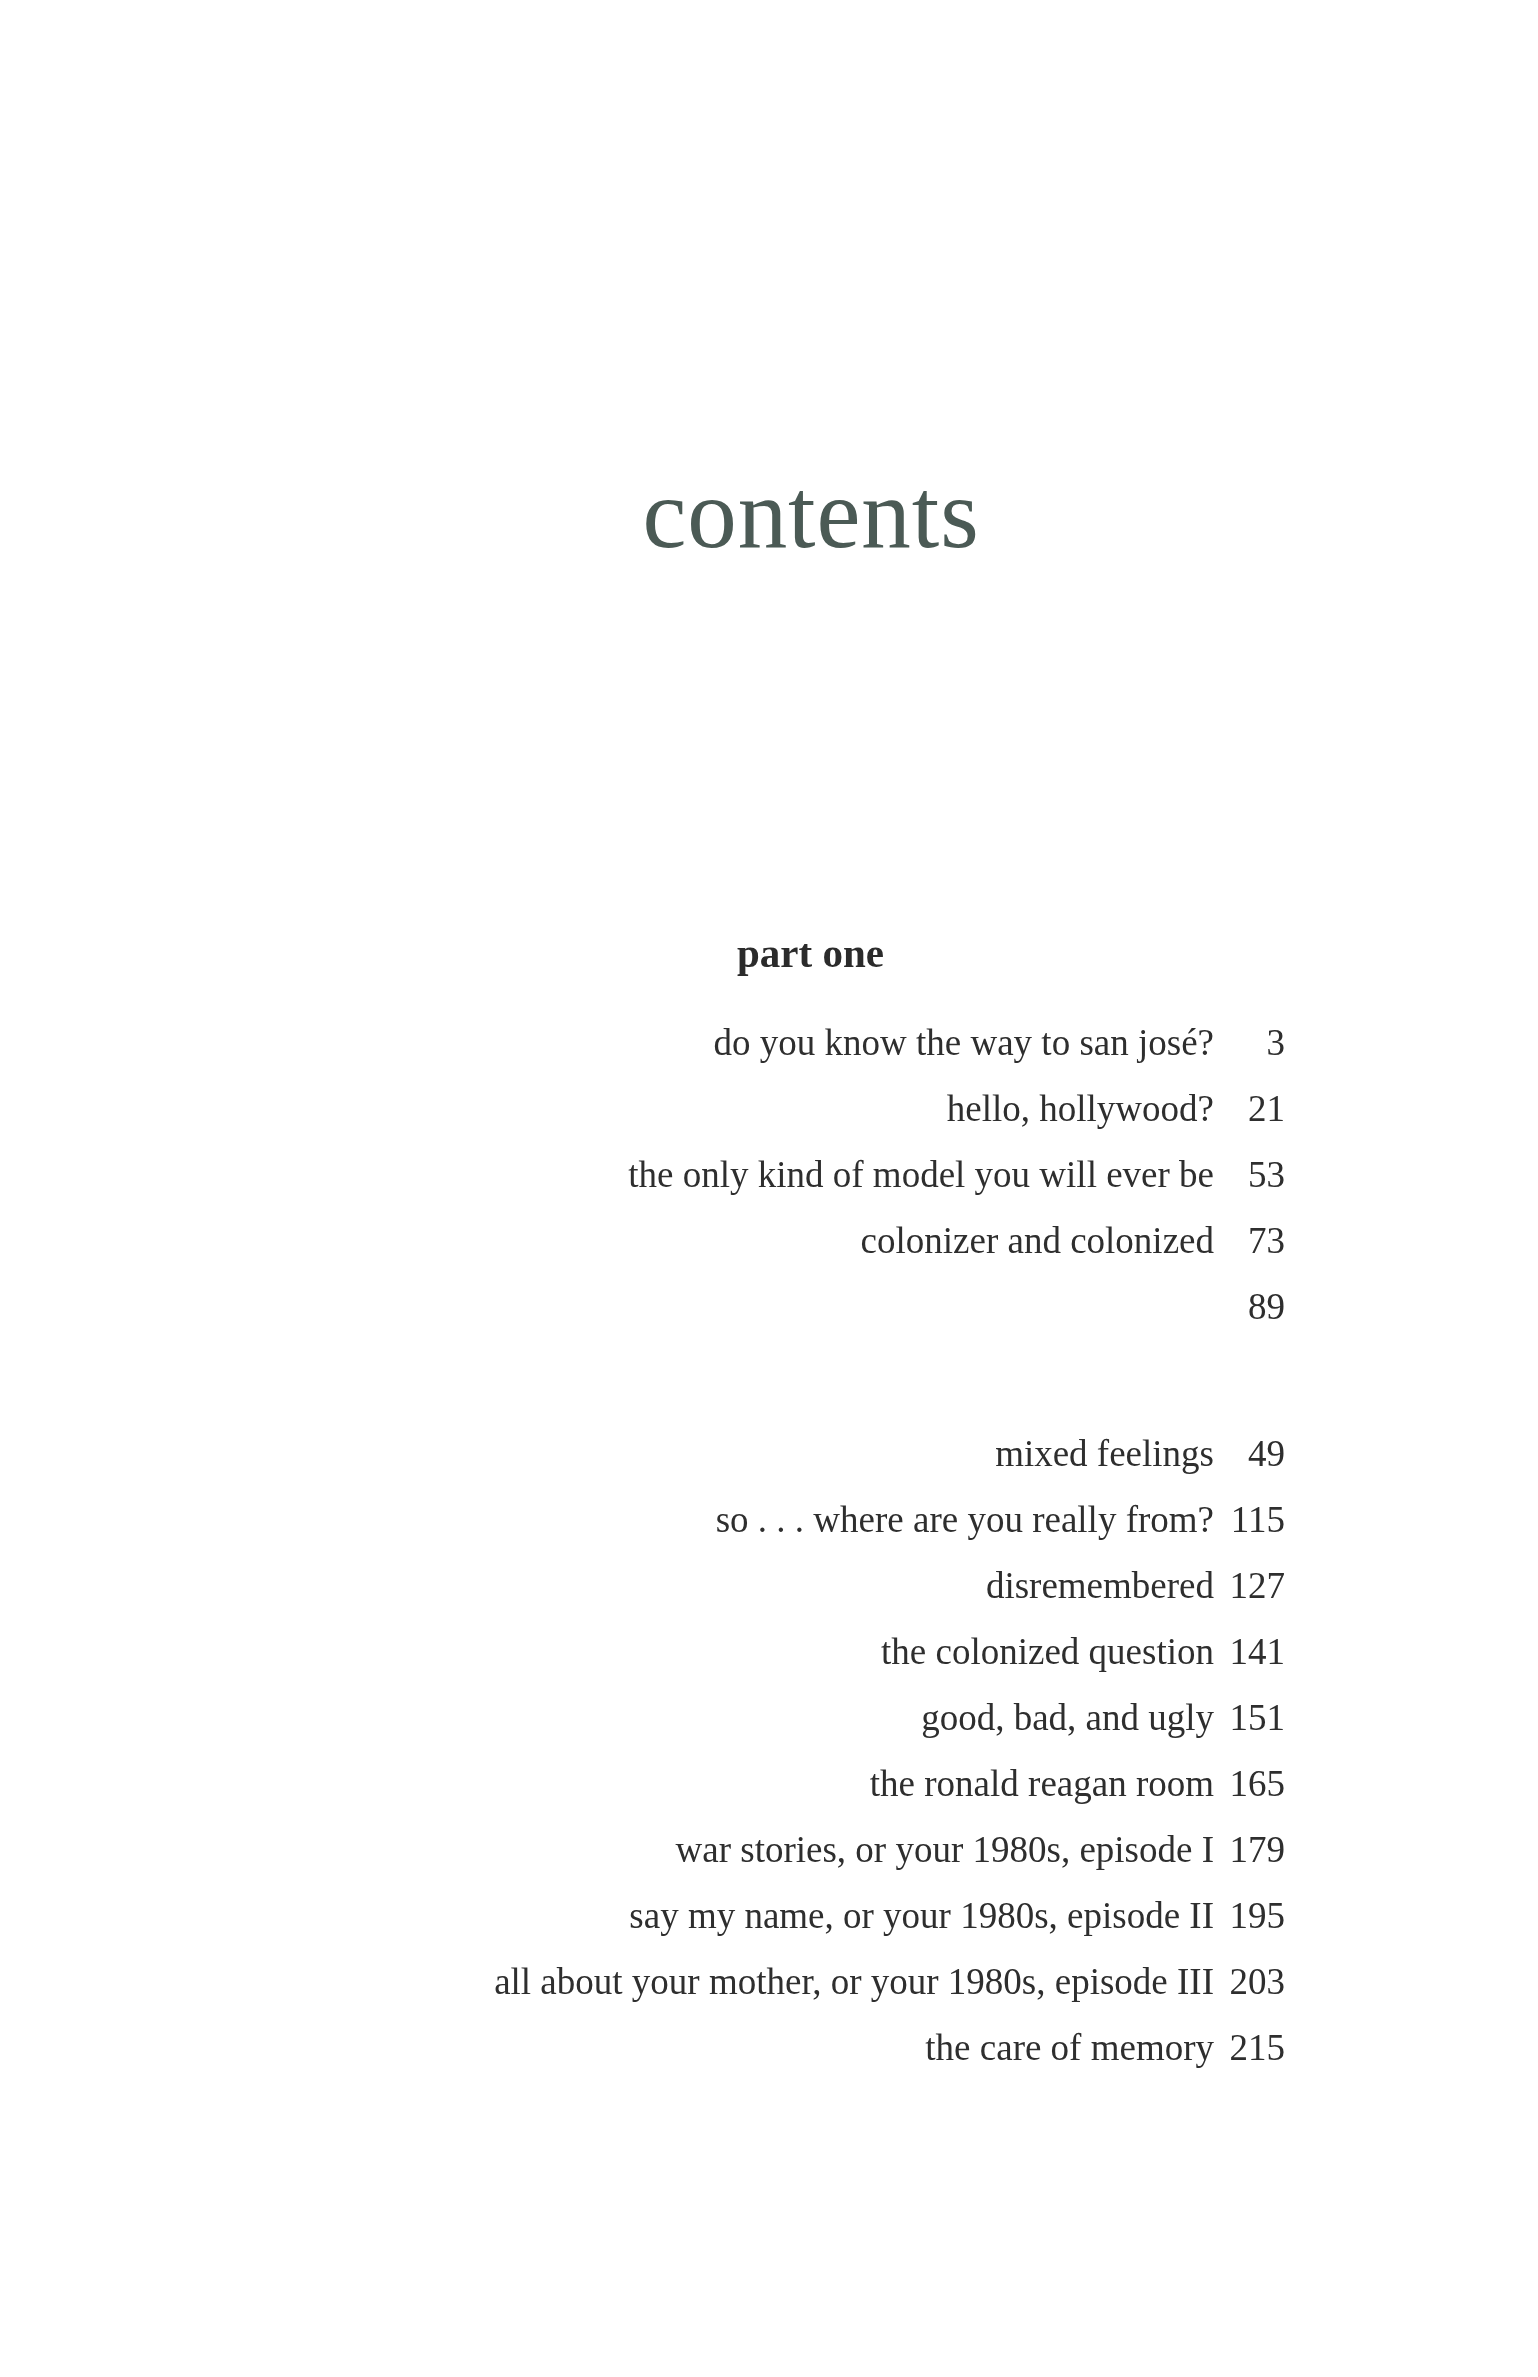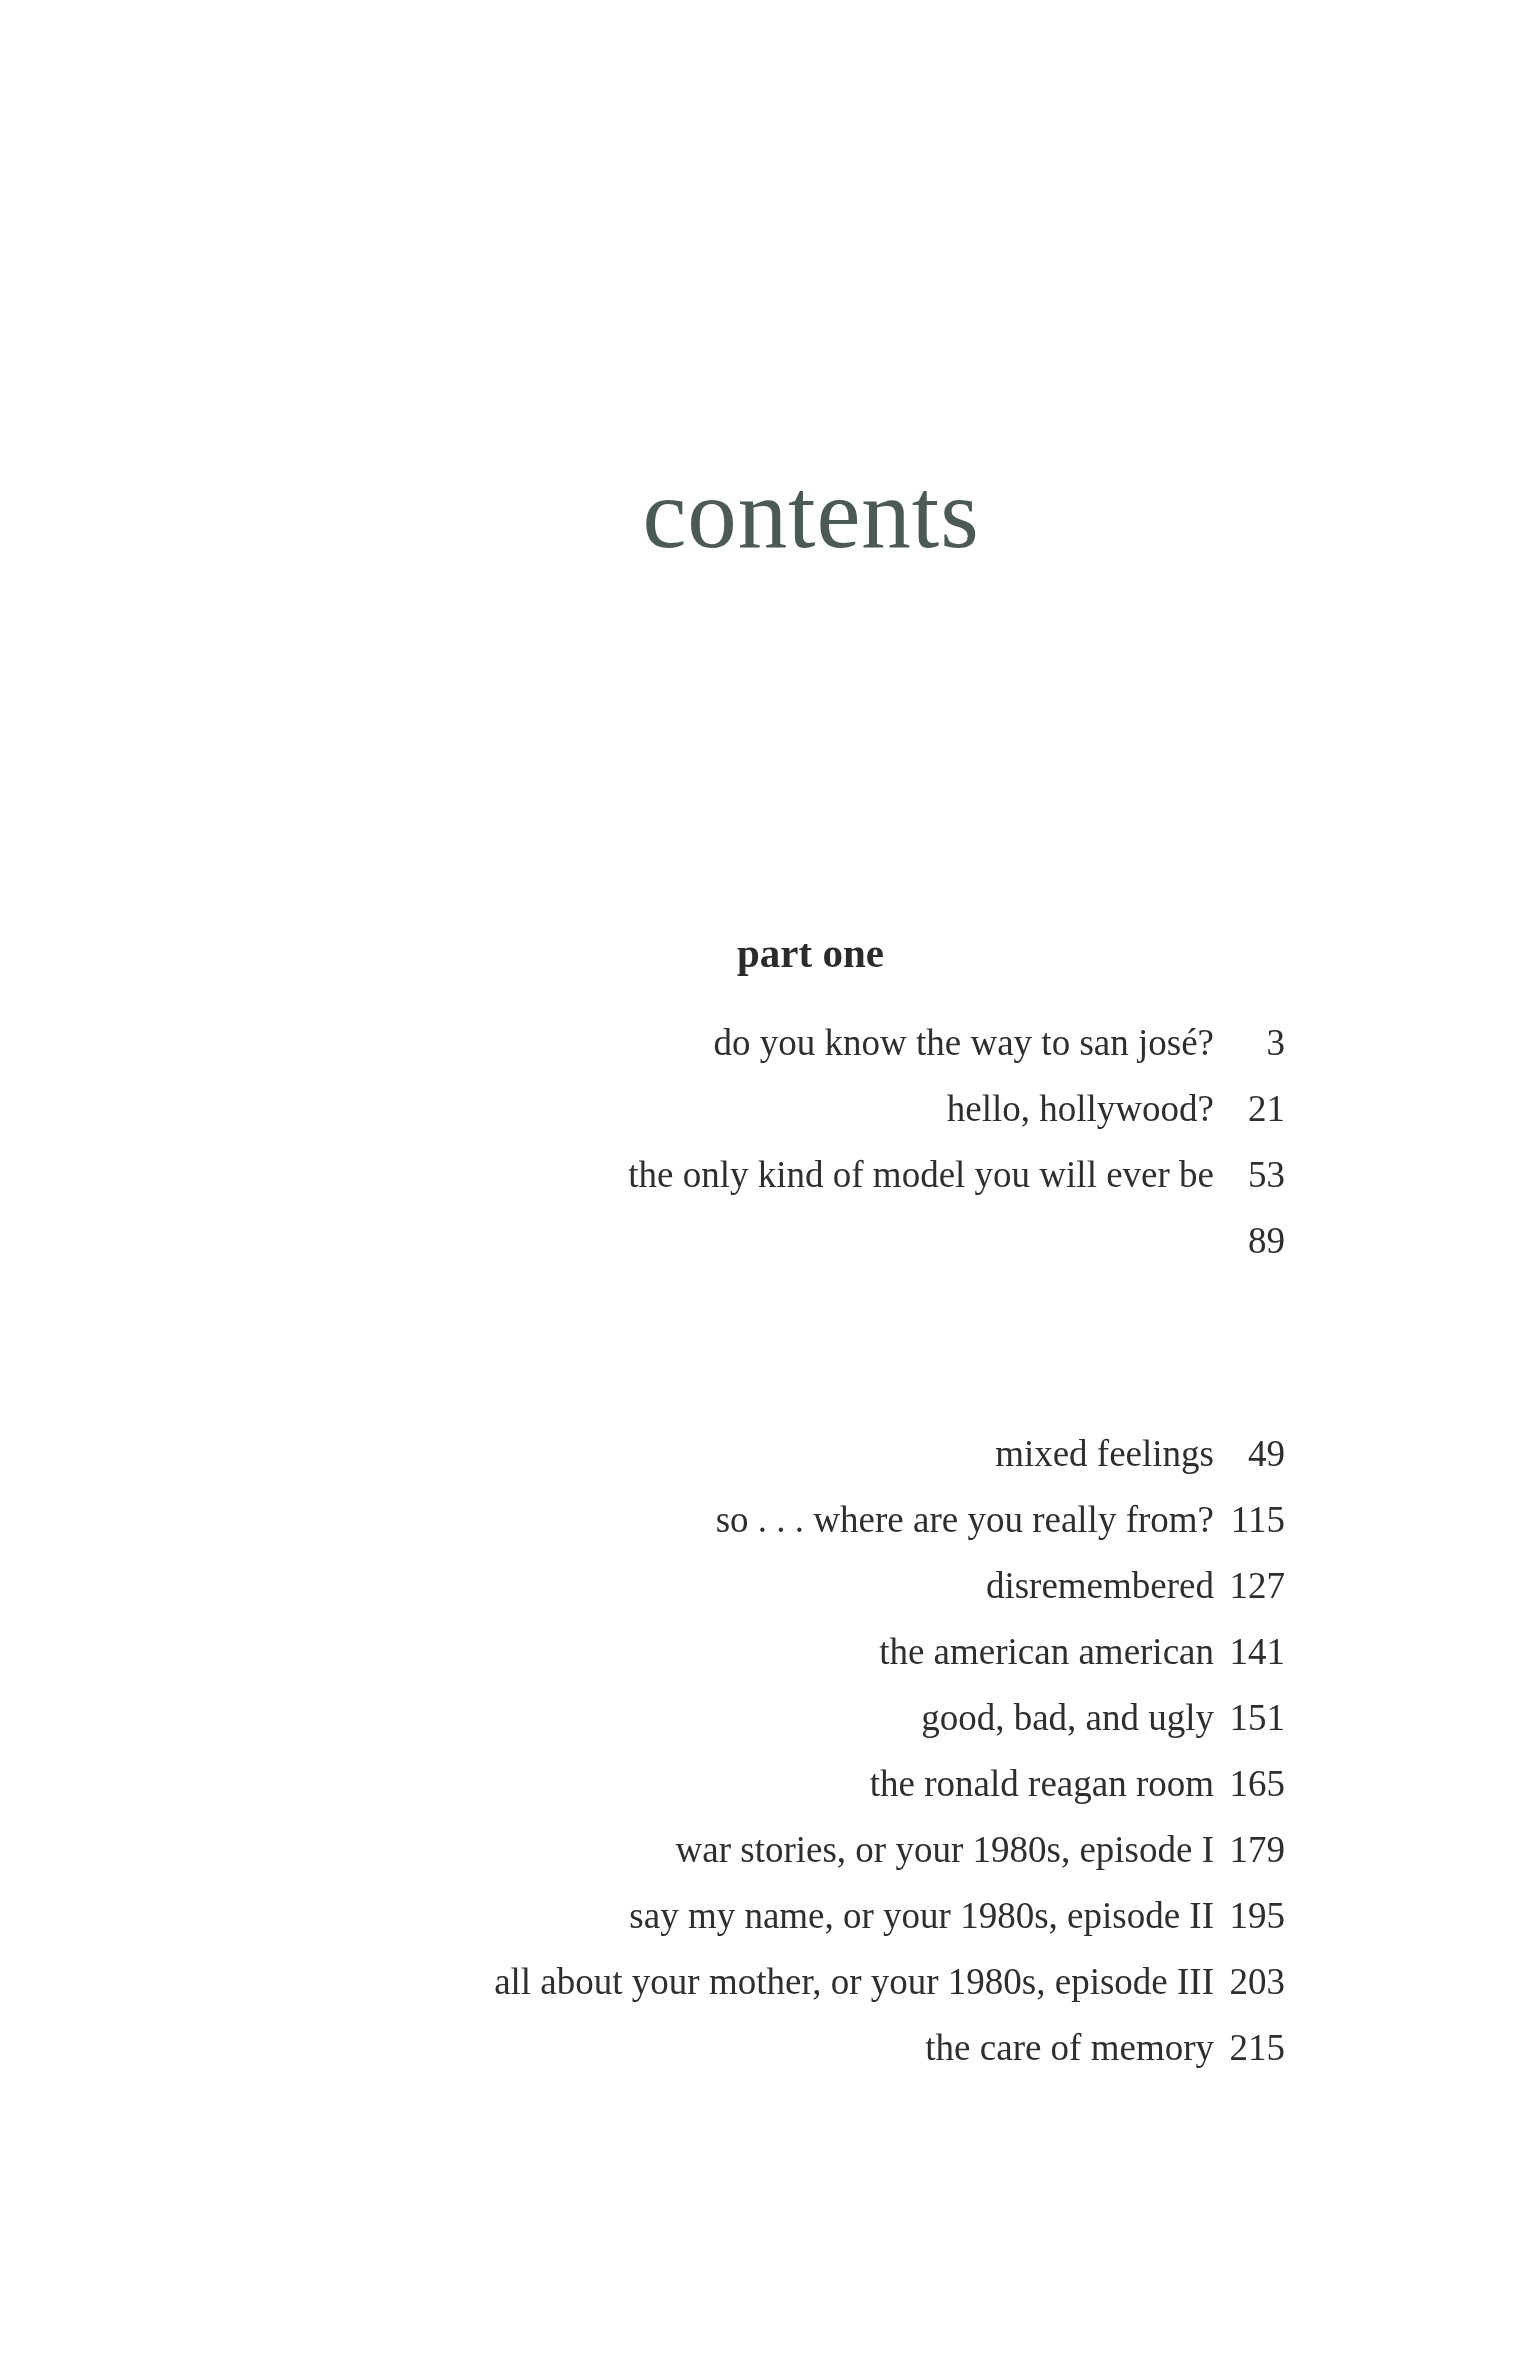--- a/index.html
+++ b/index.html
@@ -73,41 +73,45 @@
       </div>
     <div class="entry">
         <span>hello, hollywood?</span>
         <span class="num">21</span>
       </div>
     <div class="entry">
         <span>the only kind of model you will ever be</span>
         <span class="num">53</span>
       </div>
     <div class="entry">
+        <span>colonizer and colonized</span>
+        <span class="num">73</span>
+      </div>
+    <div class="entry">
         <span class="num">89</span>
       </div>
   </div>
 </section>
 
 <section class="toc" id="part2">
   <div class="entries">
     <div class="entry">
         <span>mixed feelings</span>
         <span class="num">49</span>
       </div>
     <div class="entry">
         <span>so . . . where are you really from?</span>
         <span class="num">115</span>
       </div>
     <div class="entry">
         <span>disremembered</span>
         <span class="num">127</span>
       </div>
     <div class="entry">
-        <span>the american american</span>
+        <span>the colonized question</span>
         <span class="num">141</span>
       </div>
     <div class="entry">
         <span>good, bad, and ugly</span>
         <span class="num">151</span>
       </div>
     <div class="entry">
         <span>the ronald reagan room</span>
         <span class="num">165</span>
       </div>

